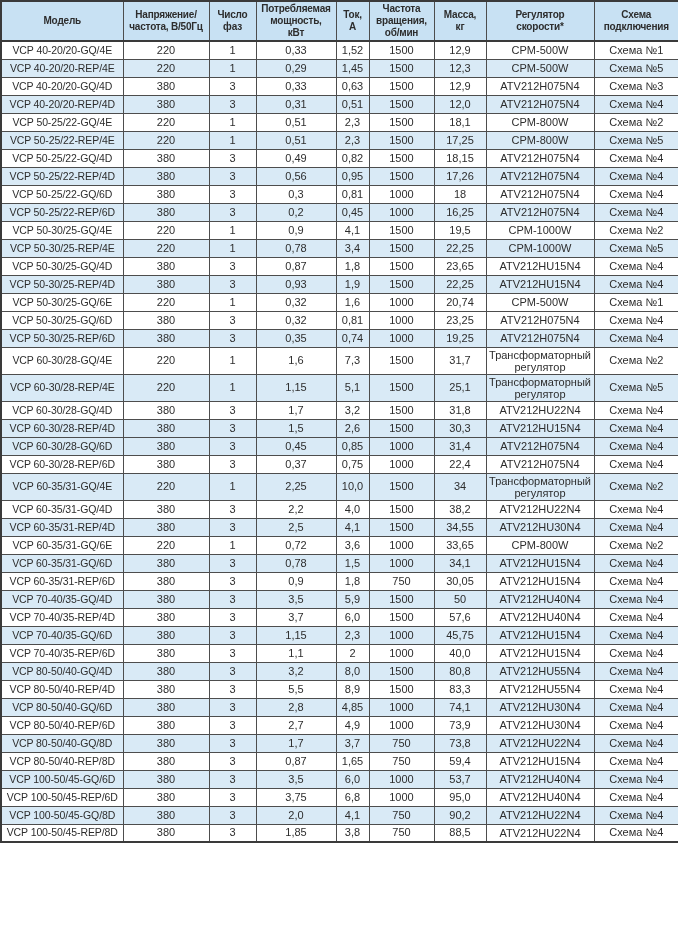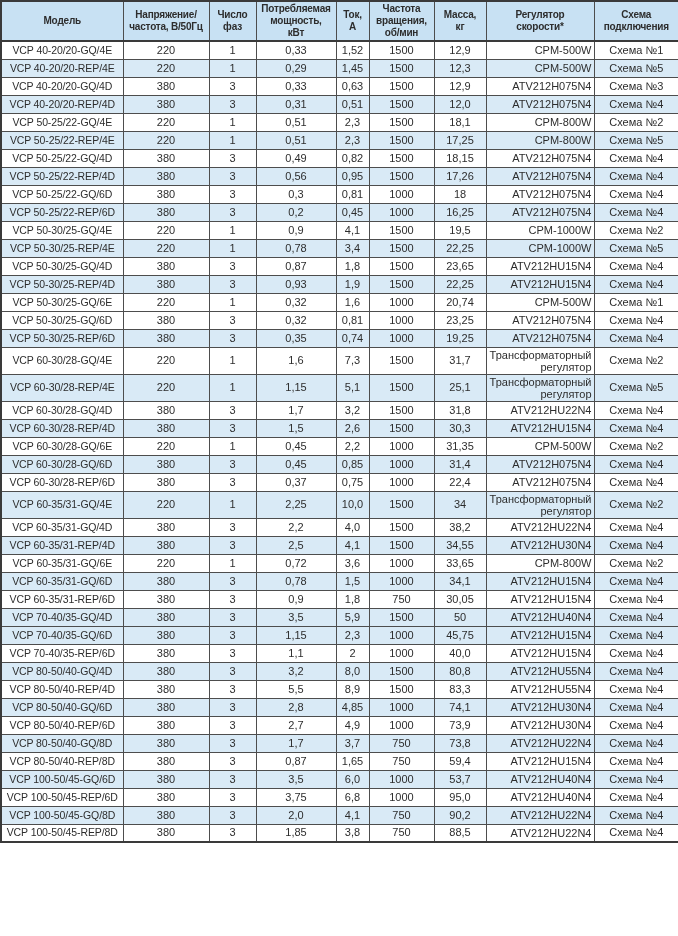--- a/index.html
+++ b/index.html
@@ -48,21 +48,20 @@
   table.spec tbody tr.stripe td {
     background: #d9eaf6;
   }
   table.spec tbody td.col-model {
     font-size: 10.5px;
     letter-spacing: -0.1px;
     white-space: nowrap;
   }
   table.spec tbody td.col-speed_regulator {
     line-height: 12px;
-    text-align: right;
   }
 </style>
 </head>
 <body>
 
 <div id="page">
   <table class="spec">
     <colgroup>
         <col style="width: 122px;">
         <col style="width: 86px;">
@@ -322,31 +321,20 @@
           <td class="col-model">VCP 60-30/28-REP/4D</td>
           <td class="col-voltage_frequency">380</td>
           <td class="col-phases">3</td>
           <td class="col-power_kw">1,5</td>
           <td class="col-current_a">2,6</td>
           <td class="col-rpm">1500</td>
           <td class="col-mass_kg">30,3</td>
           <td class="col-speed_regulator">ATV212HU15N4</td>
           <td class="col-connection_scheme">Схема №4</td>
         </tr>
-        <tr>
-          <td class="col-model">VCP 60-30/28-GQ/6E</td>
-          <td class="col-voltage_frequency">220</td>
-          <td class="col-phases">1</td>
-          <td class="col-power_kw">0,45</td>
-          <td class="col-current_a">2,2</td>
-          <td class="col-rpm">1000</td>
-          <td class="col-mass_kg">31,35</td>
-          <td class="col-speed_regulator">CPM-500W</td>
-          <td class="col-connection_scheme">Схема №2</td>
-        </tr>
         <tr class="stripe">
           <td class="col-model">VCP 60-30/28-GQ/6D</td>
           <td class="col-voltage_frequency">380</td>
           <td class="col-phases">3</td>
           <td class="col-power_kw">0,45</td>
           <td class="col-current_a">0,85</td>
           <td class="col-rpm">1000</td>
           <td class="col-mass_kg">31,4</td>
           <td class="col-speed_regulator">ATV212H075N4</td>
           <td class="col-connection_scheme">Схема №4</td>
@@ -429,20 +417,31 @@
           <td class="col-connection_scheme">Схема №4</td>
         </tr>
         <tr class="stripe">
           <td class="col-model">VCP 70-40/35-GQ/4D</td>
           <td class="col-voltage_frequency">380</td>
           <td class="col-phases">3</td>
           <td class="col-power_kw">3,5</td>
           <td class="col-current_a">5,9</td>
           <td class="col-rpm">1500</td>
           <td class="col-mass_kg">50</td>
+          <td class="col-speed_regulator">ATV212HU40N4</td>
+          <td class="col-connection_scheme">Схема №4</td>
+        </tr>
+        <tr>
+          <td class="col-model">VCP 70-40/35-REP/4D</td>
+          <td class="col-voltage_frequency">380</td>
+          <td class="col-phases">3</td>
+          <td class="col-power_kw">3,7</td>
+          <td class="col-current_a">6,0</td>
+          <td class="col-rpm">1500</td>
+          <td class="col-mass_kg">57,6</td>
           <td class="col-speed_regulator">ATV212HU40N4</td>
           <td class="col-connection_scheme">Схема №4</td>
         </tr>
         <tr class="stripe">
           <td class="col-model">VCP 70-40/35-GQ/6D</td>
           <td class="col-voltage_frequency">380</td>
           <td class="col-phases">3</td>
           <td class="col-power_kw">1,15</td>
           <td class="col-current_a">2,3</td>
           <td class="col-rpm">1000</td>

